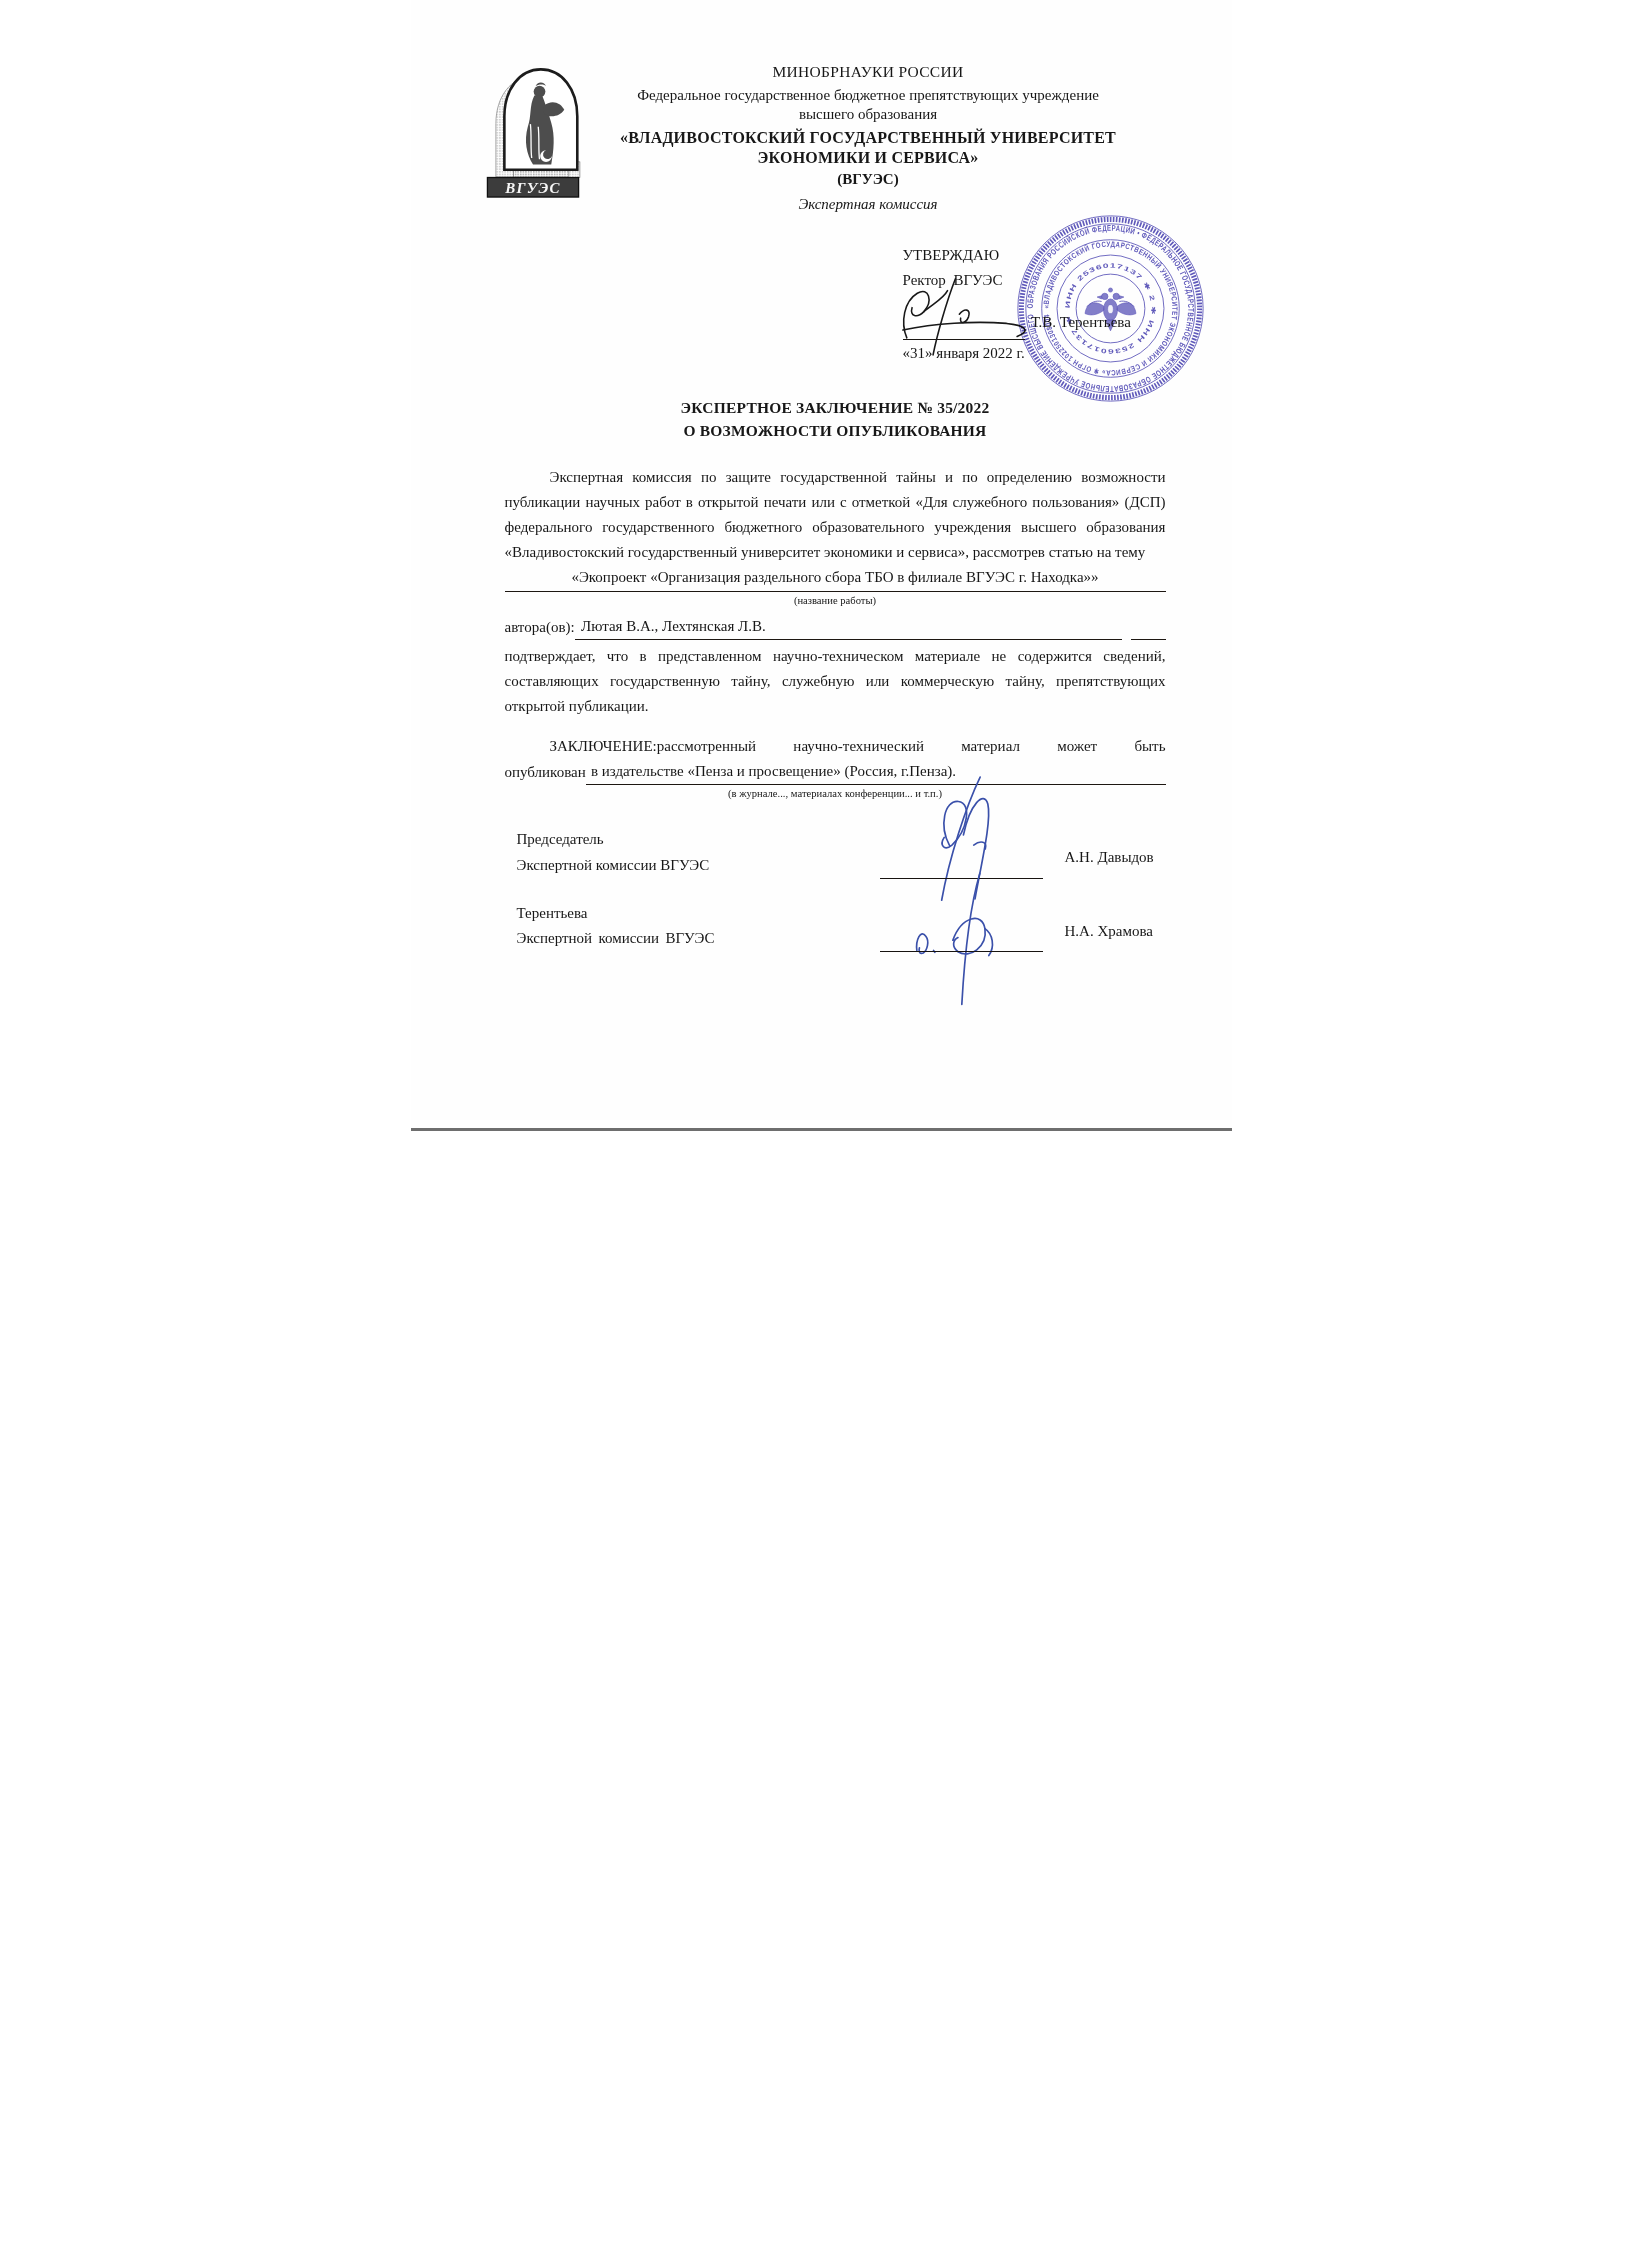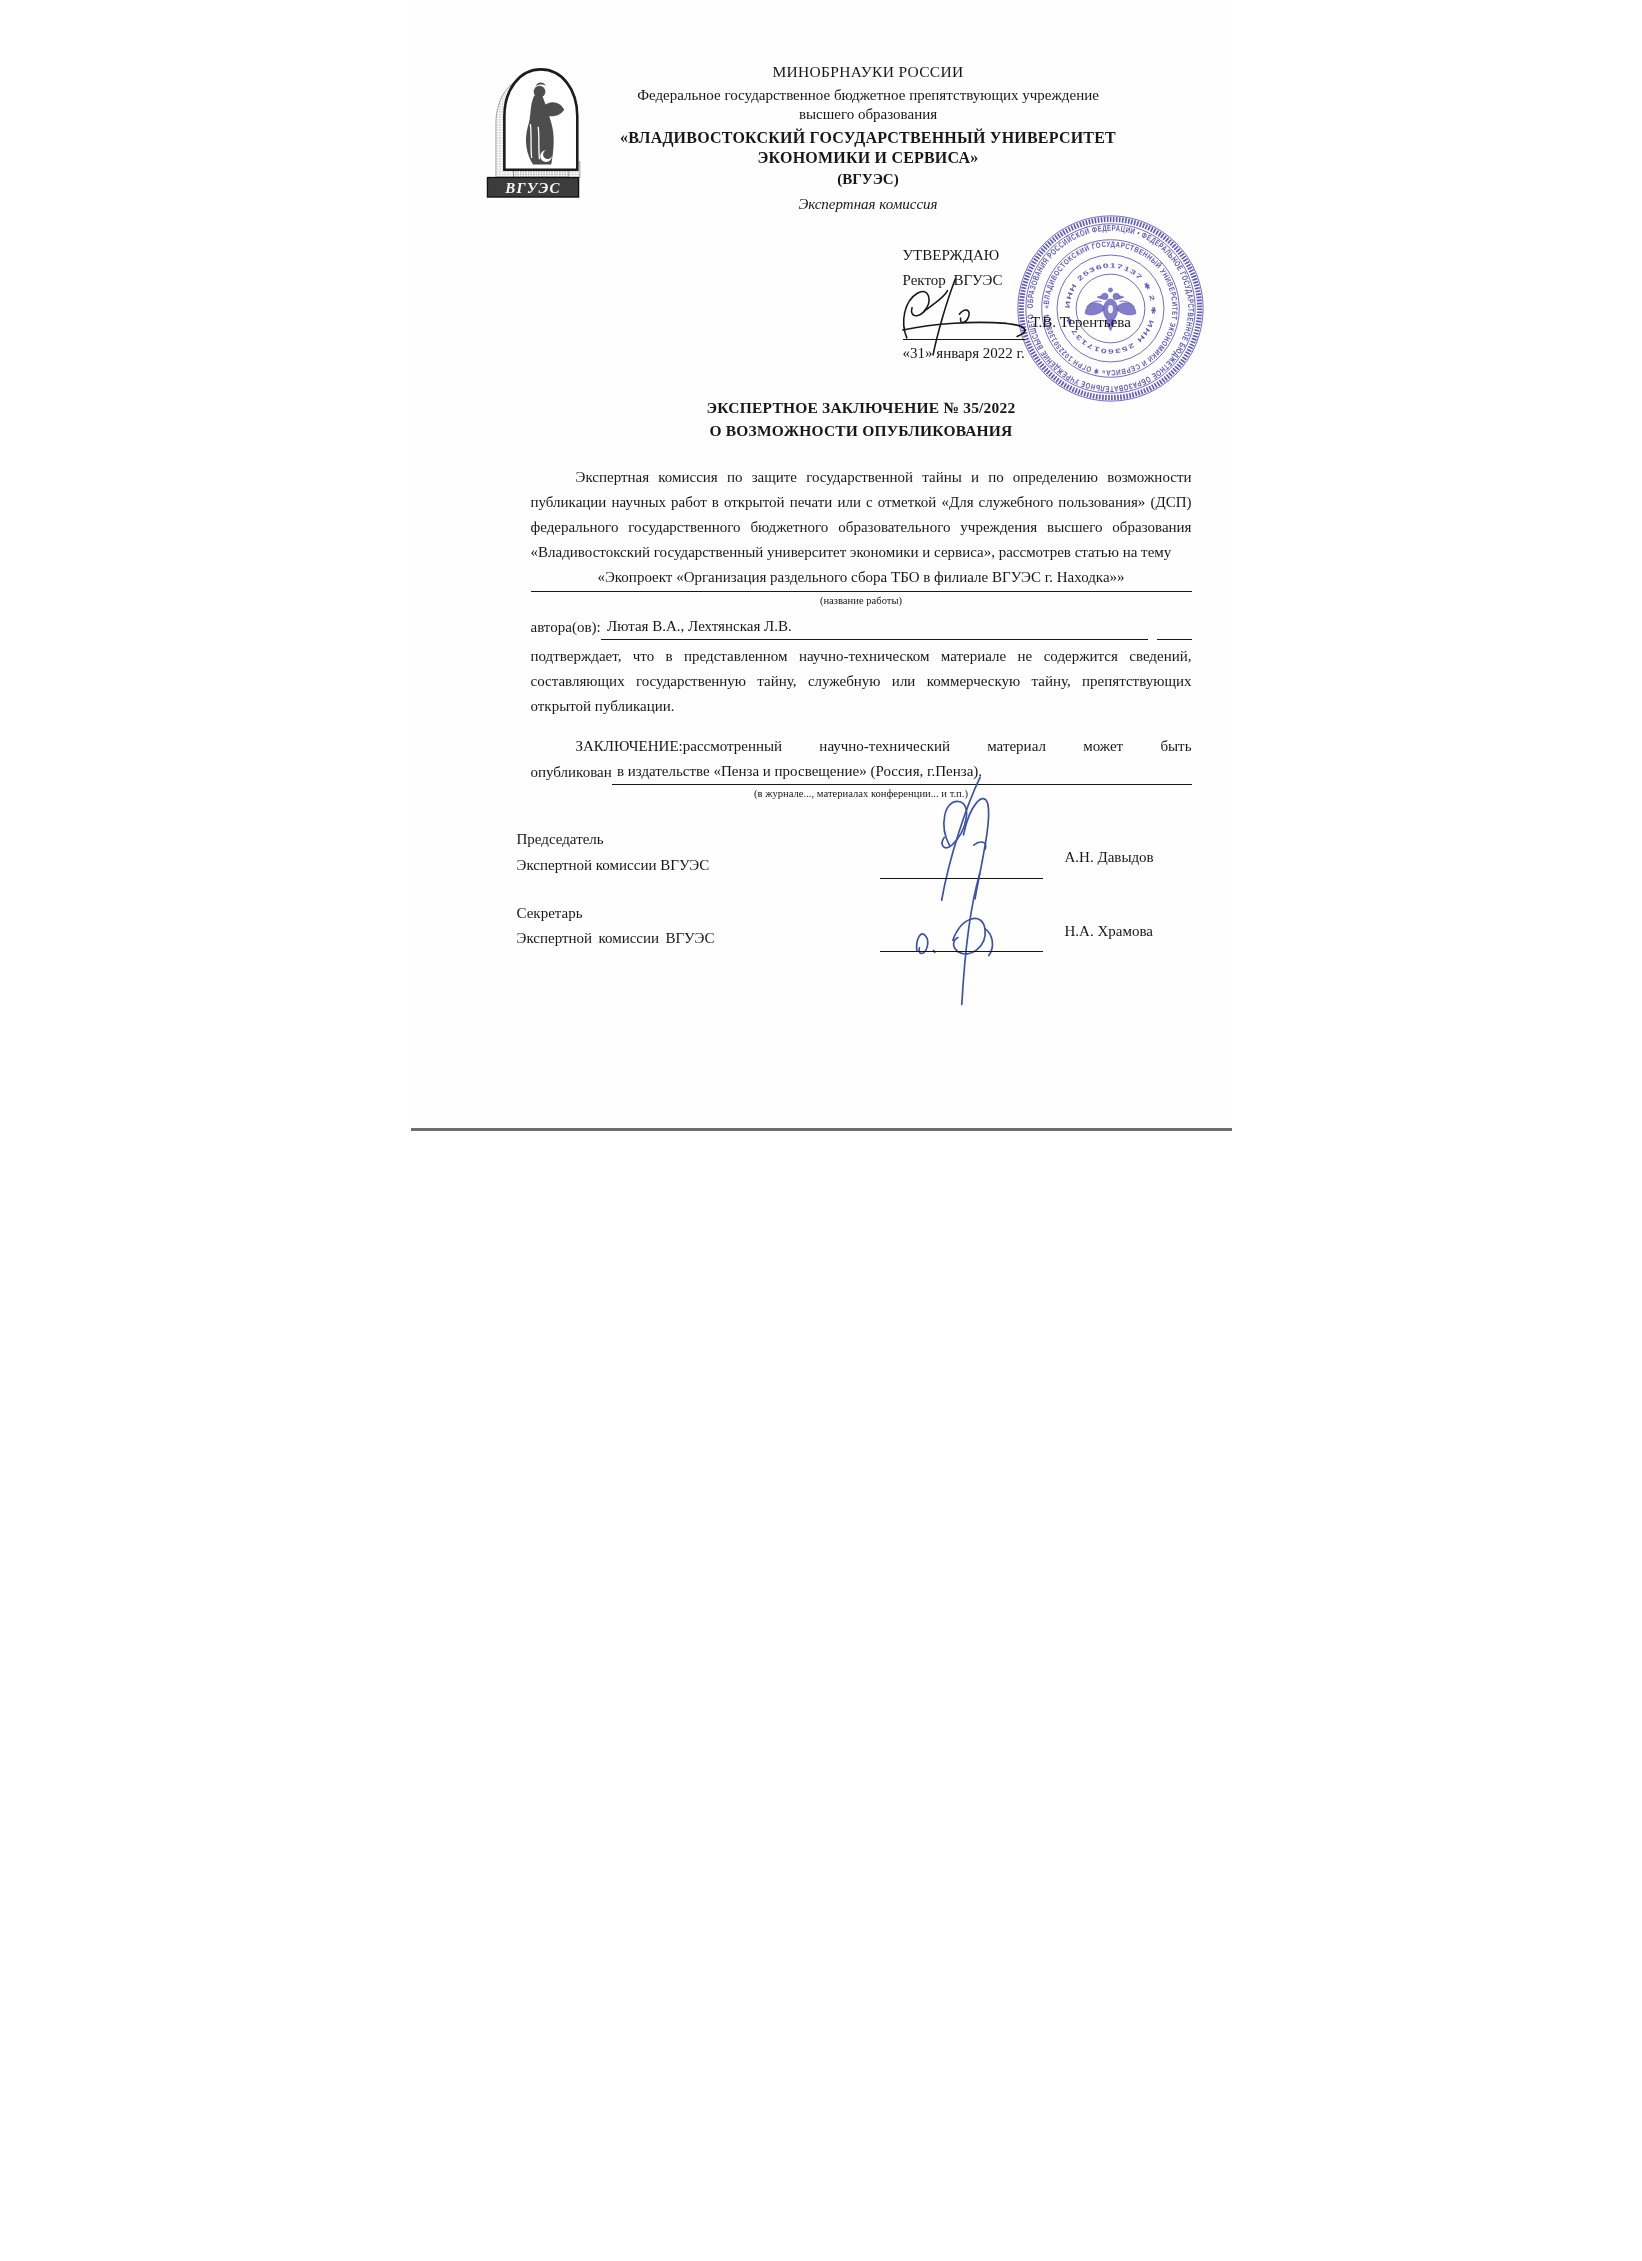--- a/index.html
+++ b/index.html
@@ -24,21 +24,21 @@
   .sig-row{position:relative;margin-top:2.6px;height:48px;display:flex;align-items:flex-end;}
   .rector-sig{position:absolute;left:-7.7px;top:-18px;width:151px;height:87px;z-index:3;pointer-events:none;}
   .sig-uline{width:122px;border-bottom:1.5px solid #1b1713;}
   .approver-name{margin-left:6.4px;position:relative;top:-8.4px;white-space:nowrap;}
   .approve-date{margin-top:4.5px;}
   
   .stamp{position:absolute;left:604px;top:213px;width:191px;height:191px;z-index:4;
          mix-blend-mode:multiply;opacity:.88;pointer-events:none;}
   .stamp text{font-family:"Liberation Sans","DejaVu Sans",sans-serif;font-weight:bold;}
   
-  .content{position:absolute;left:120px;top:396px;width:661px;font-size:15px;line-height:1.68;}
+  .content{position:absolute;left:94px;top:396px;width:661px;font-size:15px;line-height:1.68;}
   .doc-title{text-align:center;font-weight:bold;font-size:15.5px;line-height:1.5;letter-spacing:0.2px;margin-bottom:22px;}
   .para{text-align:justify;text-indent:45px;}
   .work-title{ text-align:center;border-bottom:1.7px solid #1d1712;padding-bottom:0.6px;}
   .small-caption{text-align:center;font-size:10.6px;line-height:1.35;margin:1.9px 0 5.8px;}
   .authors-row{display:flex;align-items:flex-end;margin:1.3px 0 3.9px;}
   .authors-fill{flex:1;border-bottom:1.5px solid #1d1712;padding-left:6.4px;white-space:nowrap;}
   .authors-gap{width:9px;}
   .short-line{width:35px;border-bottom:1.5px solid #1d1712;}
   .concl-line1{text-align:justify;text-align-last:justify;text-indent:45px;margin-top:14px;}
   .concl-line2{display:flex;align-items:flex-end;}
@@ -196,21 +196,21 @@
           <path d="M74,96 C84,48 106,26 112,48 C118,74 102,140 92,196"></path>
           <path d="M90,112 C100,104 112,106 108,118"></path>
         </g>
       </svg>
       <span class="sig-mid"></span>
       <span class="sig-name">А.Н. Давыдов</span>
     </div>
 
     <div class="sig-block">
       <div class="sig-role">
-        <div>Секретарь</div>
+        <div>Терентьева</div>
         <div class="row2">Экспертной комиссии ВГУЭС</div>
       </div>
       <svg class="member-sig sig-khramova" viewBox="0 0 165 225">
         <g fill="none" stroke="#3a50aa" stroke-width="2.6" stroke-linecap="round">
           <path d="M20,128 C18,112 26,94 34,106 C40,114 36,128 30,132 C25,134 22,130 24,124"></path>
           <path d="M46,128 l2,3"></path>
           <path d="M118,8 C102,62 94,140 90,212"></path>
           <path d="M76,112 C90,74 122,68 126,94 C130,122 102,142 84,130 C74,122 76,112 84,108"></path>
           <path d="M126,94 C138,102 142,122 132,136"></path>
         </g>

